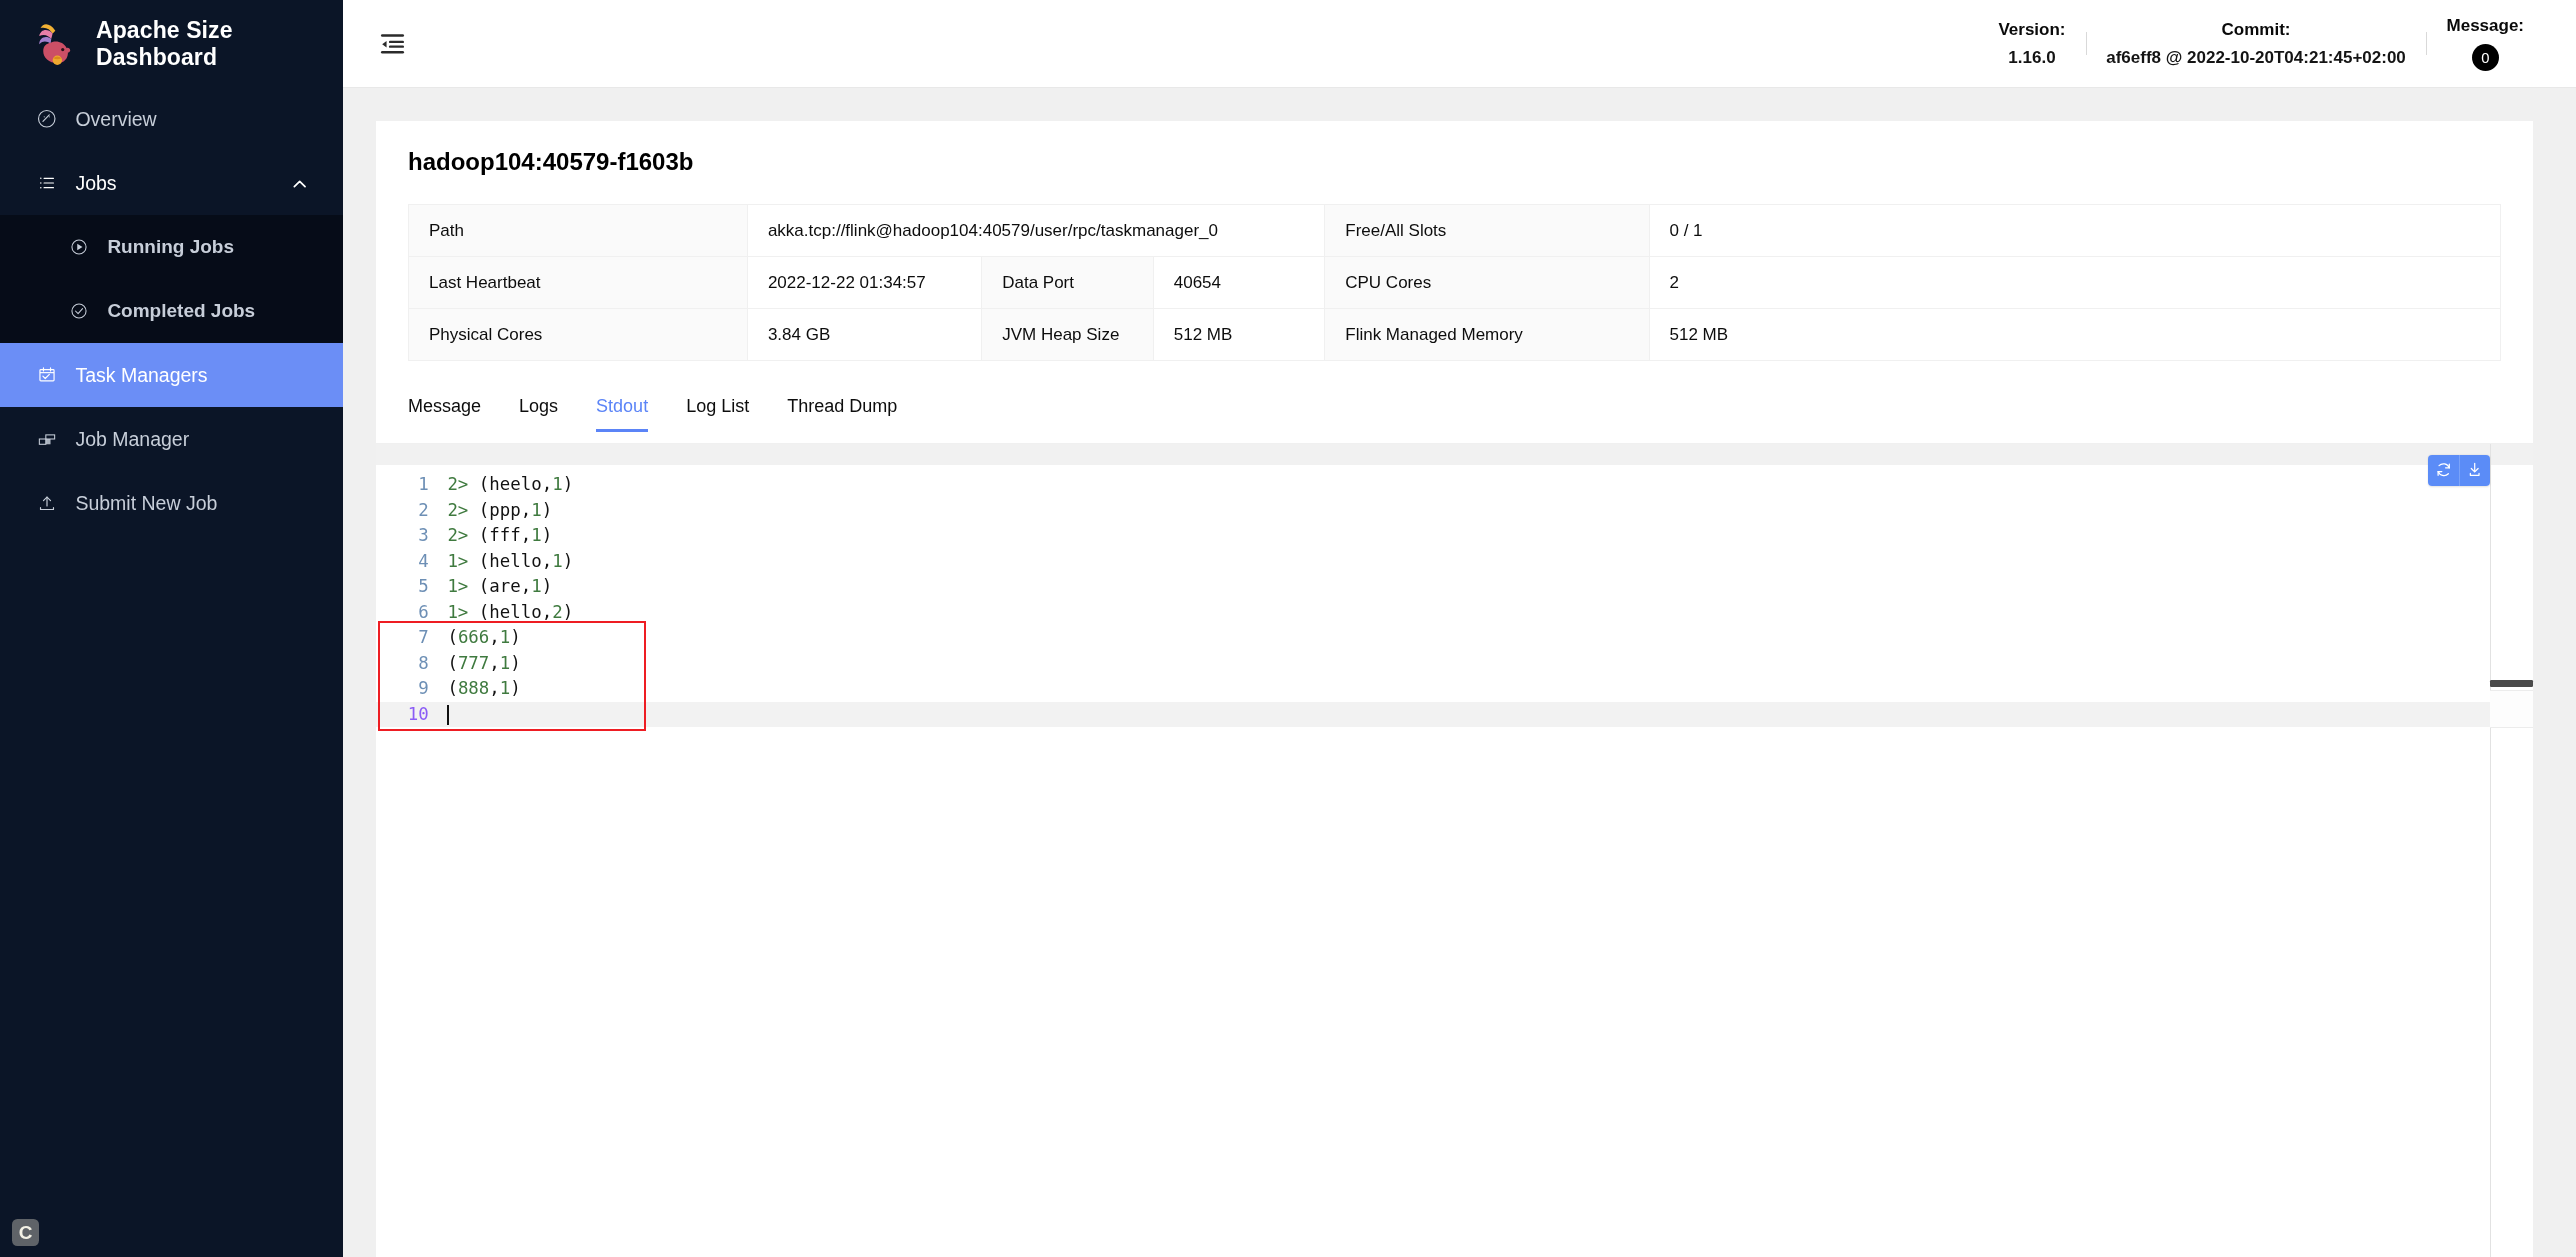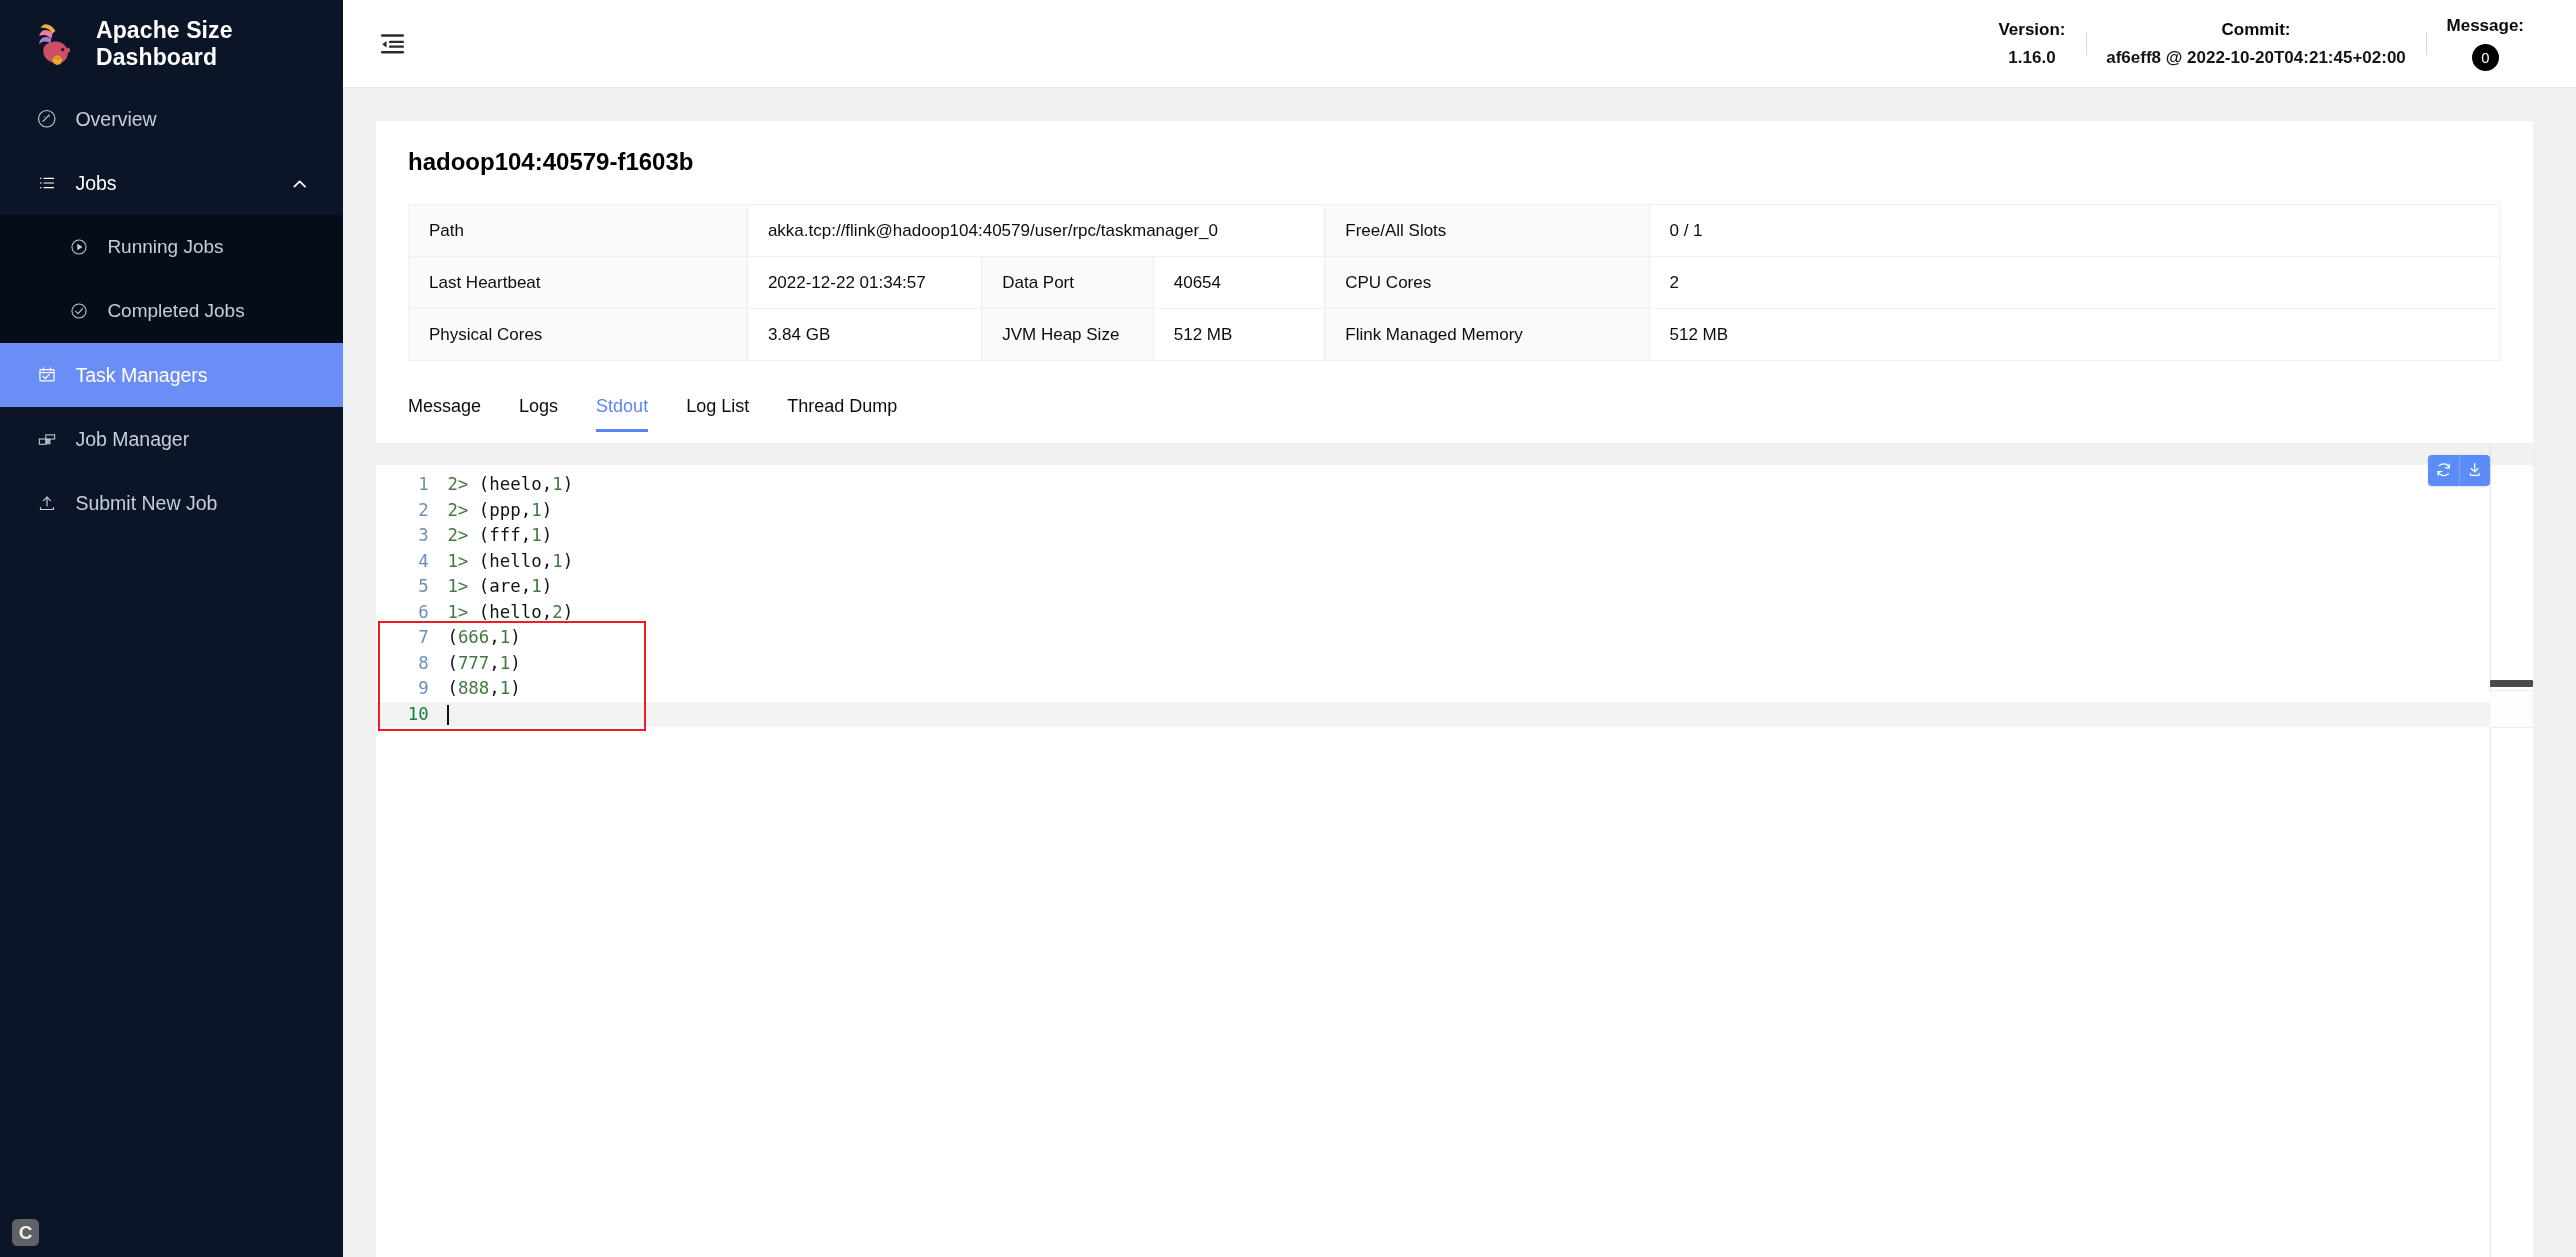--- a/index.html
+++ b/index.html
@@ -47,21 +47,21 @@
   .nav-item.active {
     background: #6b8ef6;
     color: #ffffff;
   }
   .nav-item .chev {
     position: absolute; right: 35px; top: 50%;
     transform: translateY(-50%);
     width: 17.4px; height: 17.4px;
   }
   #jobs-group { background: #060c18; }
-  #jobs-group .nav-item { padding-left: 67px; font-size: 19px; }
+  #jobs-group .nav-item { padding-left: 67px; font-size: 19px; font-weight: bold; }
   .nav-item.parent { color: #ffffff; }
 
   #corner-logo {
     position: absolute; left: 12px; bottom: 10.7px;
     width: 27px; height: 27px; border-radius: 5.4px;
     background: #5f6368;
     display: flex; align-items: center; justify-content: center;
     color: #f3f1e6; font-size: 19px; font-weight: bold;
     font-family: "Liberation Sans", sans-serif;
     line-height: 1;
@@ -189,21 +189,21 @@
     padding-top: 6.7px;
   }
   .cline { display: flex; align-items: center; height: 25.5px; position: relative; }
   .cline.highlight { background: #f2f2f2; }
   .ln {
     width: 62px; text-align: right;
     color: #6d8fb5; flex: 0 0 auto;
     padding-right: 9.4px;
     user-select: none;
   }
-  .cline.highlight .ln { color: #15803d; }
+  .cline.highlight .ln { color: #8b5cf6; }
   .ctext { padding-left: 9.4px; white-space: pre; text-align: center; }
   .tok-prefix { color: #3f7a3f; }
   .tok-punct  { color: #121212; }
   .tok-word   { color: #121212; }
   .tok-num    { color: #3f7a3f; }
   .caret {
     display: inline-block;
     width: 2px; height: 20px;
     background: #111111;
     vertical-align: middle;

